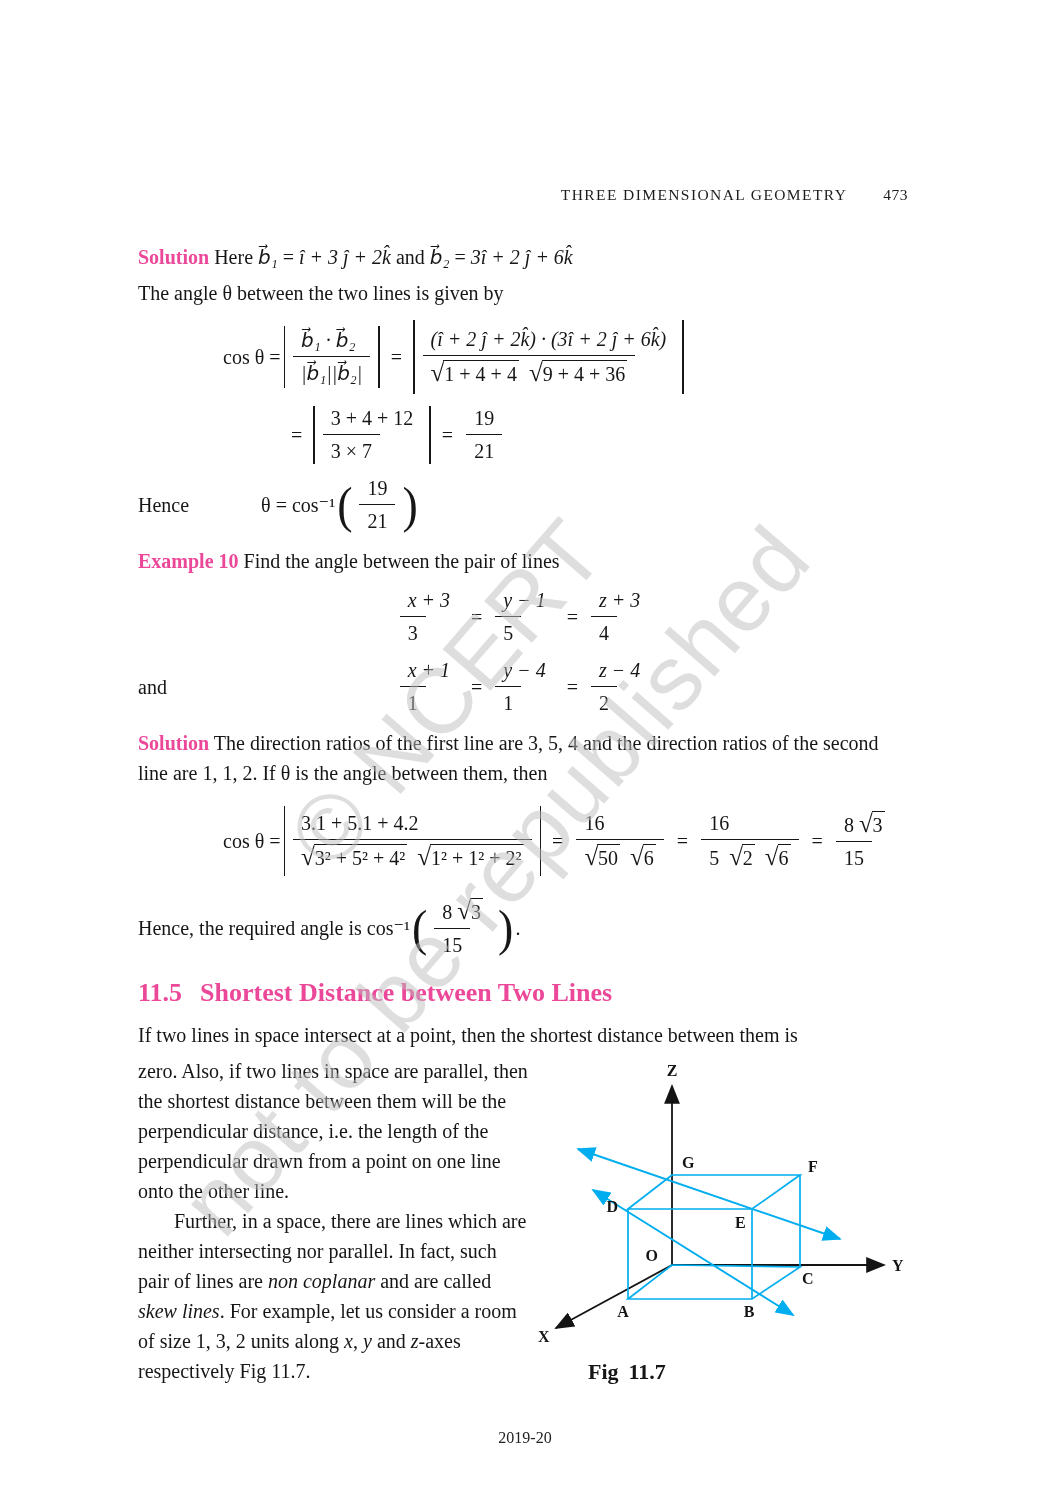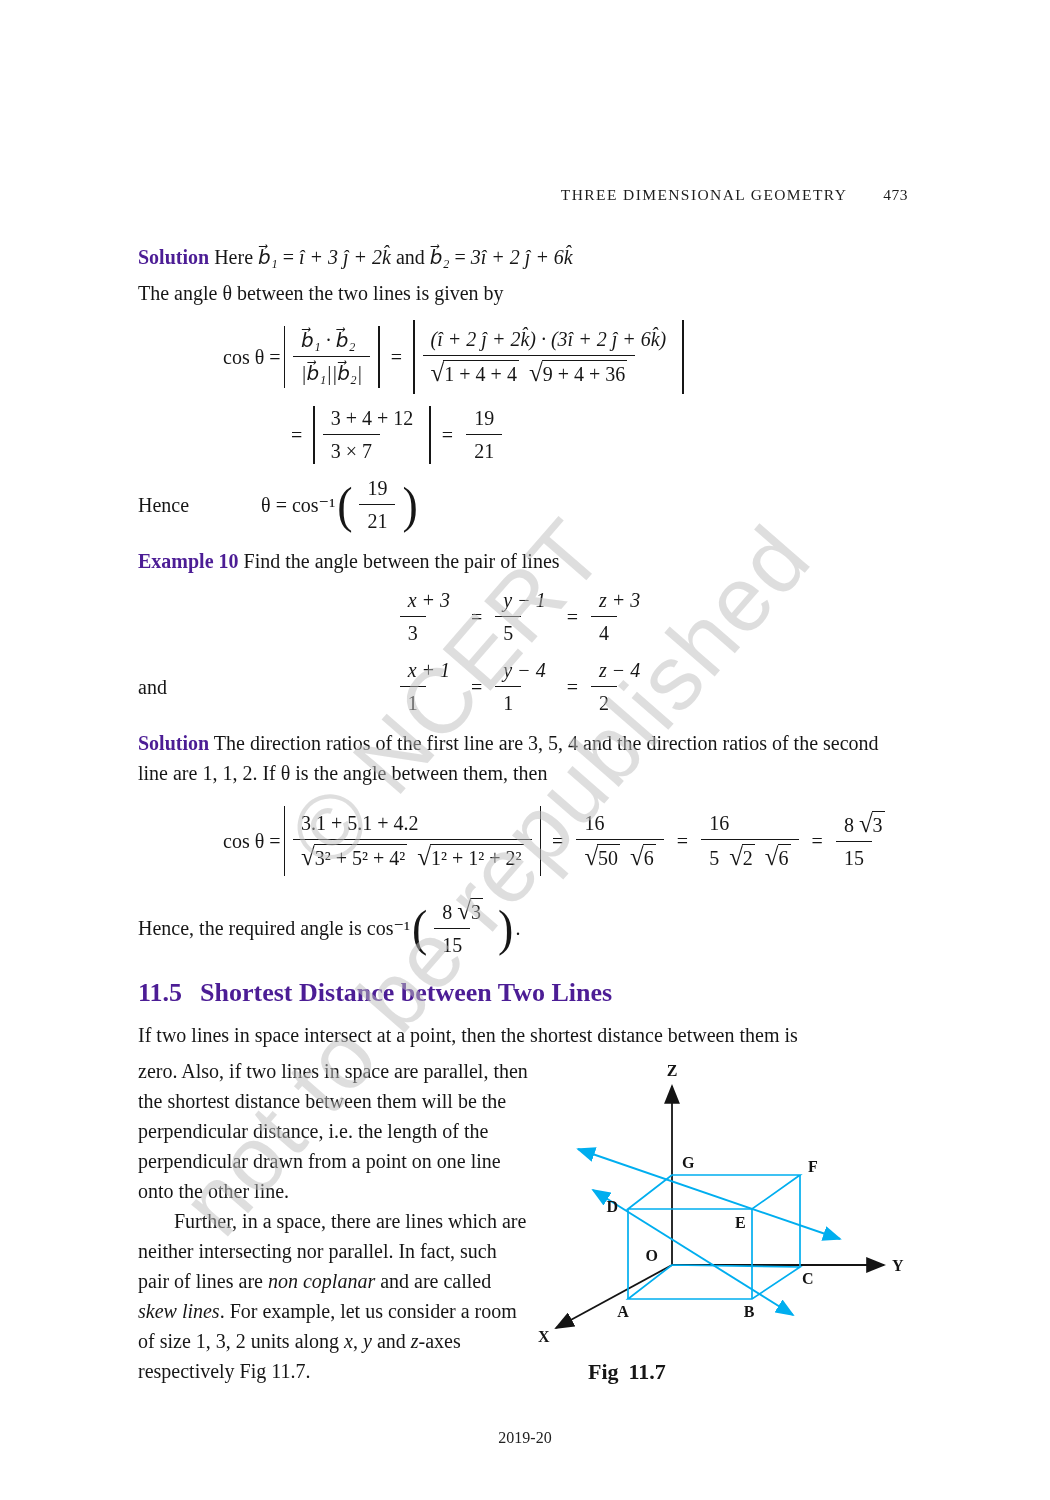--- a/index.html
+++ b/index.html
@@ -12,21 +12,21 @@
   .crop.tr-h{left:987px;top:71px;width:63px;height:3px;}
   .crop.br-h{left:987px;top:1426px;width:63px;height:3px;}
   .crop.br-v{left:971px;top:1442px;width:3px;height:58px;}
 
   .header{position:absolute;left:138px;top:186px;width:770px;text-align:right;
           font-size:15.5px;letter-spacing:1.4px;color:#1d1d1d;}
   .header .pg{margin-left:36px;letter-spacing:0.5px;}
 
   .content{position:absolute;left:138px;top:242px;width:772px;font-size:20px;line-height:30px;}
 
-  .blue{color:#4c1d95;}
+  .blue{color:#ec4899;}
   .b{font-weight:bold;}
   .it{font-style:italic;}
   p.para{margin:0 0 6px 0;}
 
   
   .mathrow{display:flex;align-items:center;margin:12px 0;}
   .mathrow.indent1{margin-left:85px;}
   .mathrow.indent2{margin-left:145px;}
   .mathrow.center{justify-content:center;}
   .mathrow.rel{position:relative;}

